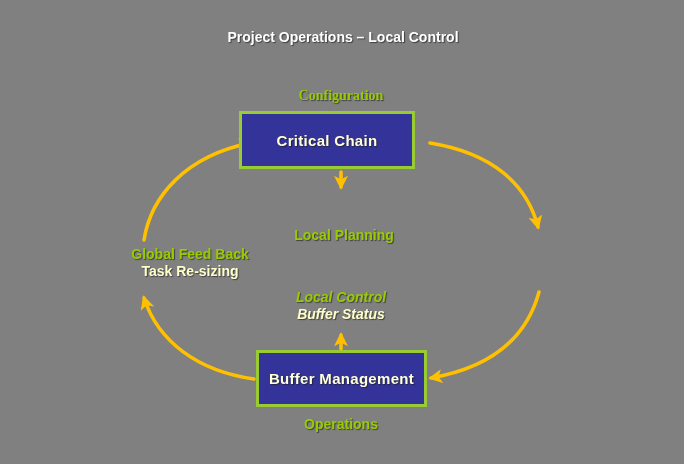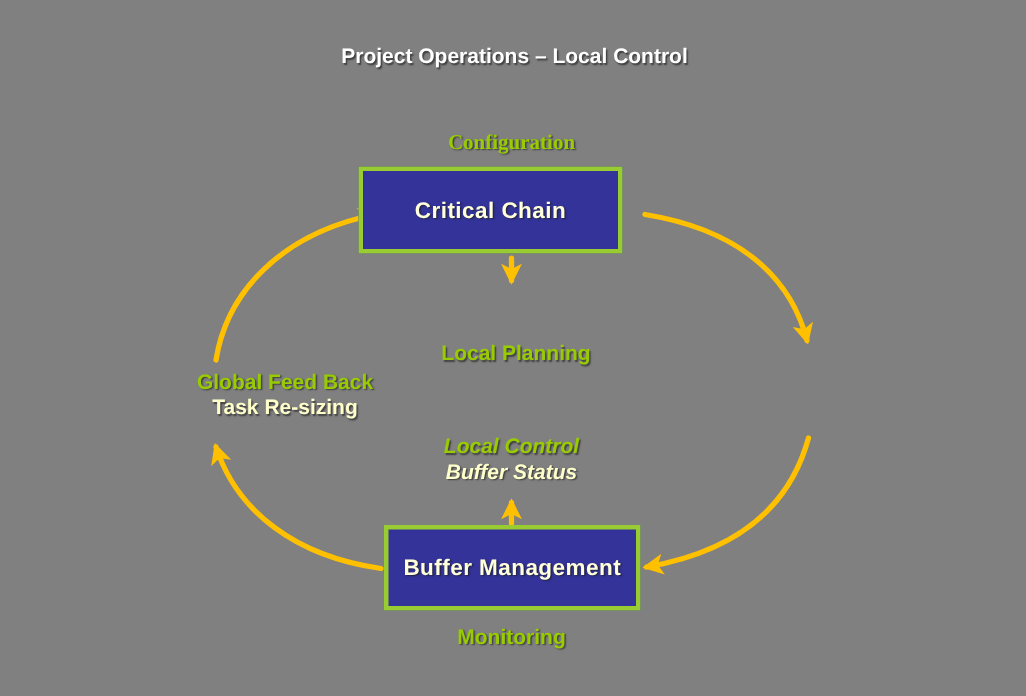--- a/index.html
+++ b/index.html
@@ -103,15 +103,15 @@
 
   <div id="control-block" class="lbl">
     <div class="green">Local Control</div>
     <div class="cream">Buffer Status</div>
   </div>
 
   <div id="buffer-management-box" class="node">
     <span>Buffer Management</span>
   </div>
 
-  <div id="monitoring" class="lbl green">Monitoring</div>
+  <div id="monitoring" class="lbl green">Operations</div>
 
 </div>
 
 </body></html>

